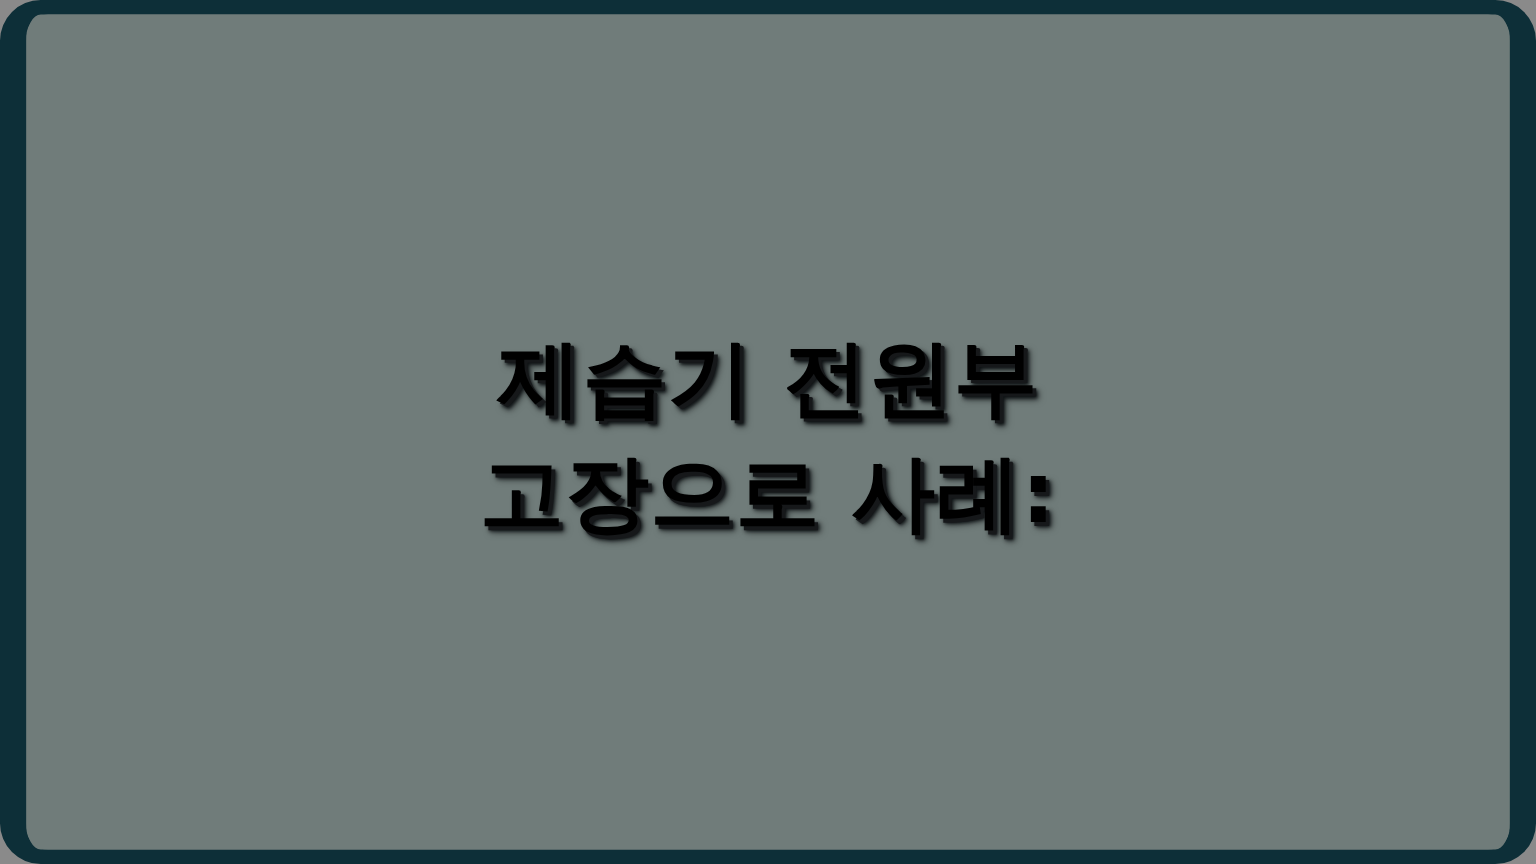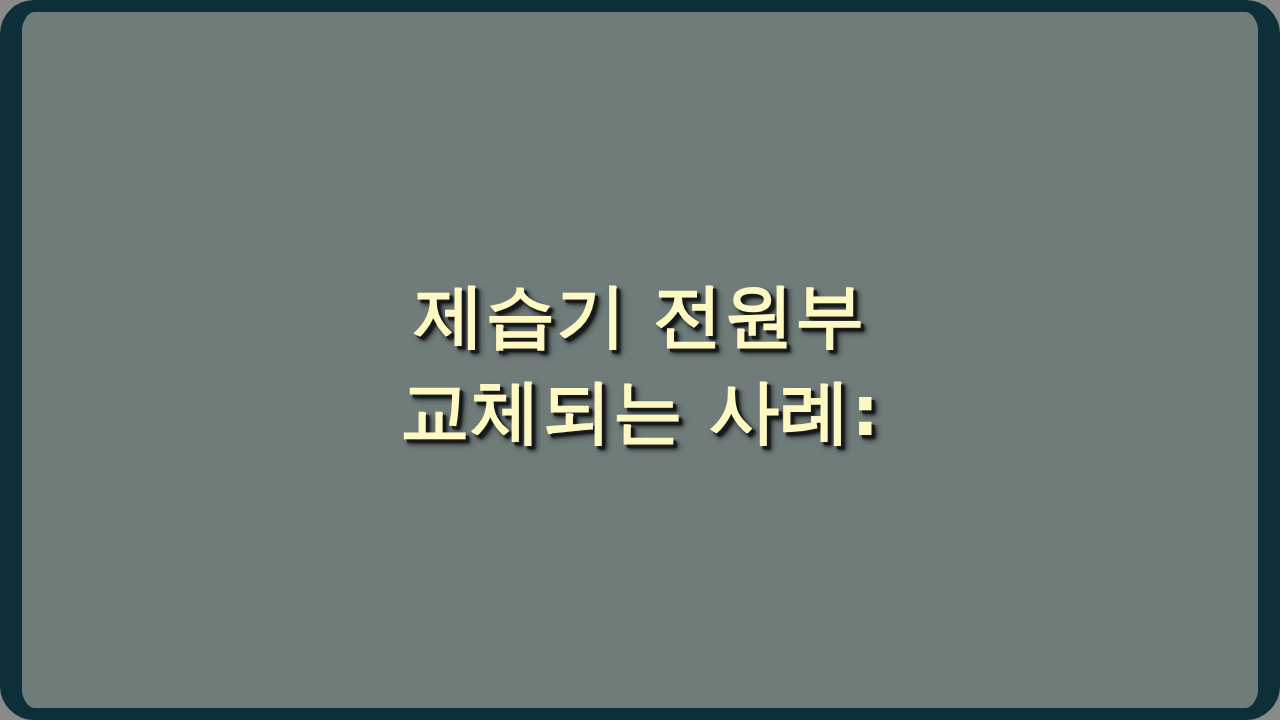--- a/index.html
+++ b/index.html
@@ -58,21 +58,21 @@
   #caption-block {
     width: 100%;
     text-align: center;
     padding: 0 40px;
     box-sizing: border-box;
     margin-top: 6px;
   }
 
   .caption-line {
     display: block;
-    color: #fef9c3;
+    color: #000000;
     font-family: "DejaVu Sans", "Liberation Sans", sans-serif;
     font-weight: bold;
     font-size: 70px;
     line-height: 96px;
     letter-spacing: 1px;
     white-space: nowrap;
     text-shadow:
        3px 3px 0   #16181a,
        4px 4px 3px rgba(5,8,10,0.85),
        5px 5px 6px rgba(5,8,10,0.55);
@@ -82,18 +82,18 @@
 <body>
 
 <div id="slide-root">
 
   <div id="slide-frame"></div>
 
   <div id="content-panel">
 
     <div id="caption-block">
       <span class="caption-line">제습기 전원부</span>
-      <span class="caption-line">교체되는 사례:</span>
+      <span class="caption-line">고장으로 사례:</span>
     </div>
 
   </div>
 
 </div>
 
 </body></html>

